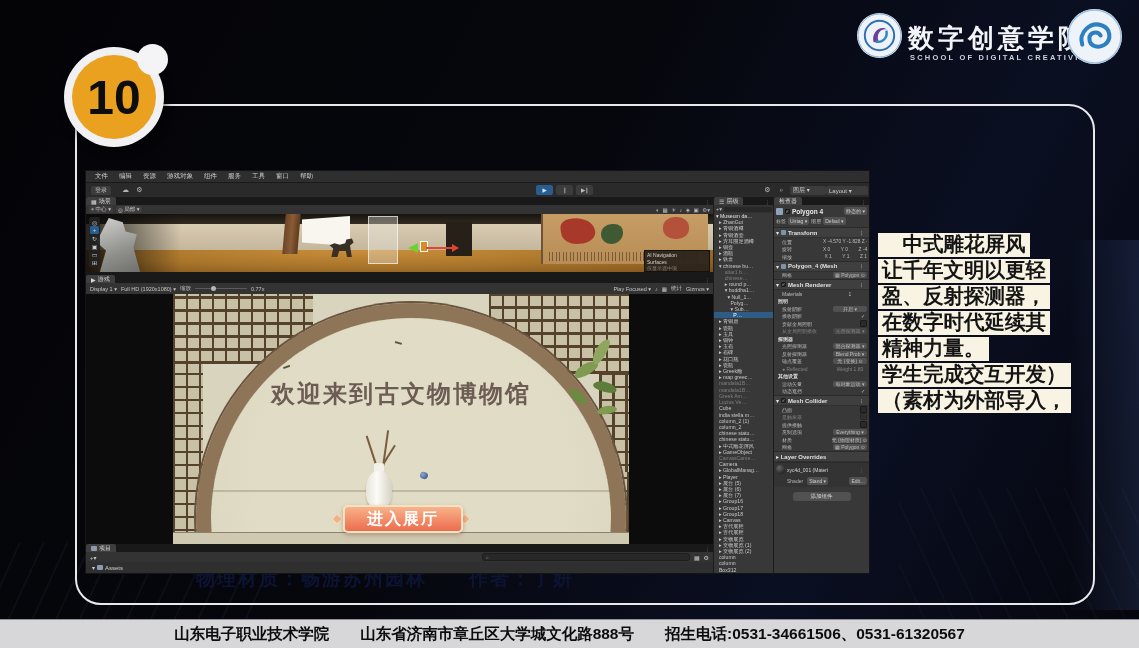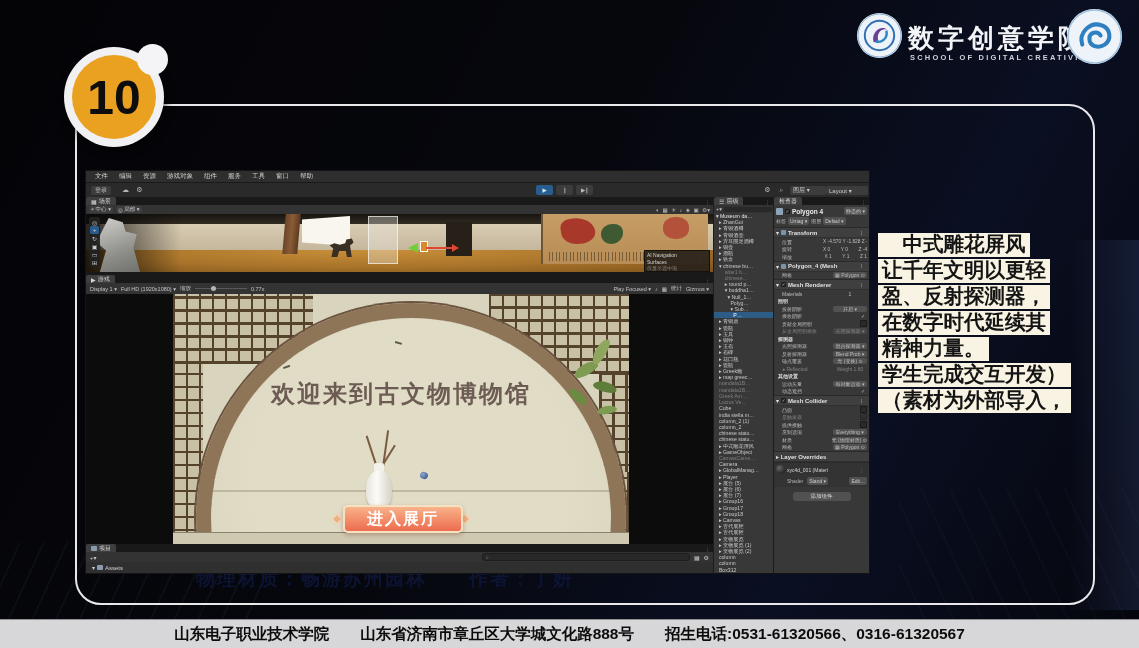--- a/index.html
+++ b/index.html
@@ -624,15 +624,15 @@
       <div class="shader-row">
         <span>Shader</span>
         <span class="mini-dd" style="margin-left:2px;">Stand ▾</span>
         <span class="mini-dd">Edit…</span>
       </div>
       <div class="addc">添加组件</div>
     </div>
   </div>
 
   <div class="abs footer">
-    <span>山东电子职业技术学院　　山东省济南市章丘区大学城文化路888号　　招生电话:0531-61320566、0316-61320567</span>
+    <span>山东电子职业技术学院　　山东省济南市章丘区大学城文化路888号　　招生电话:0531-34661506、0531-61320567</span>
   </div>
 </div>
 
 </body></html>

